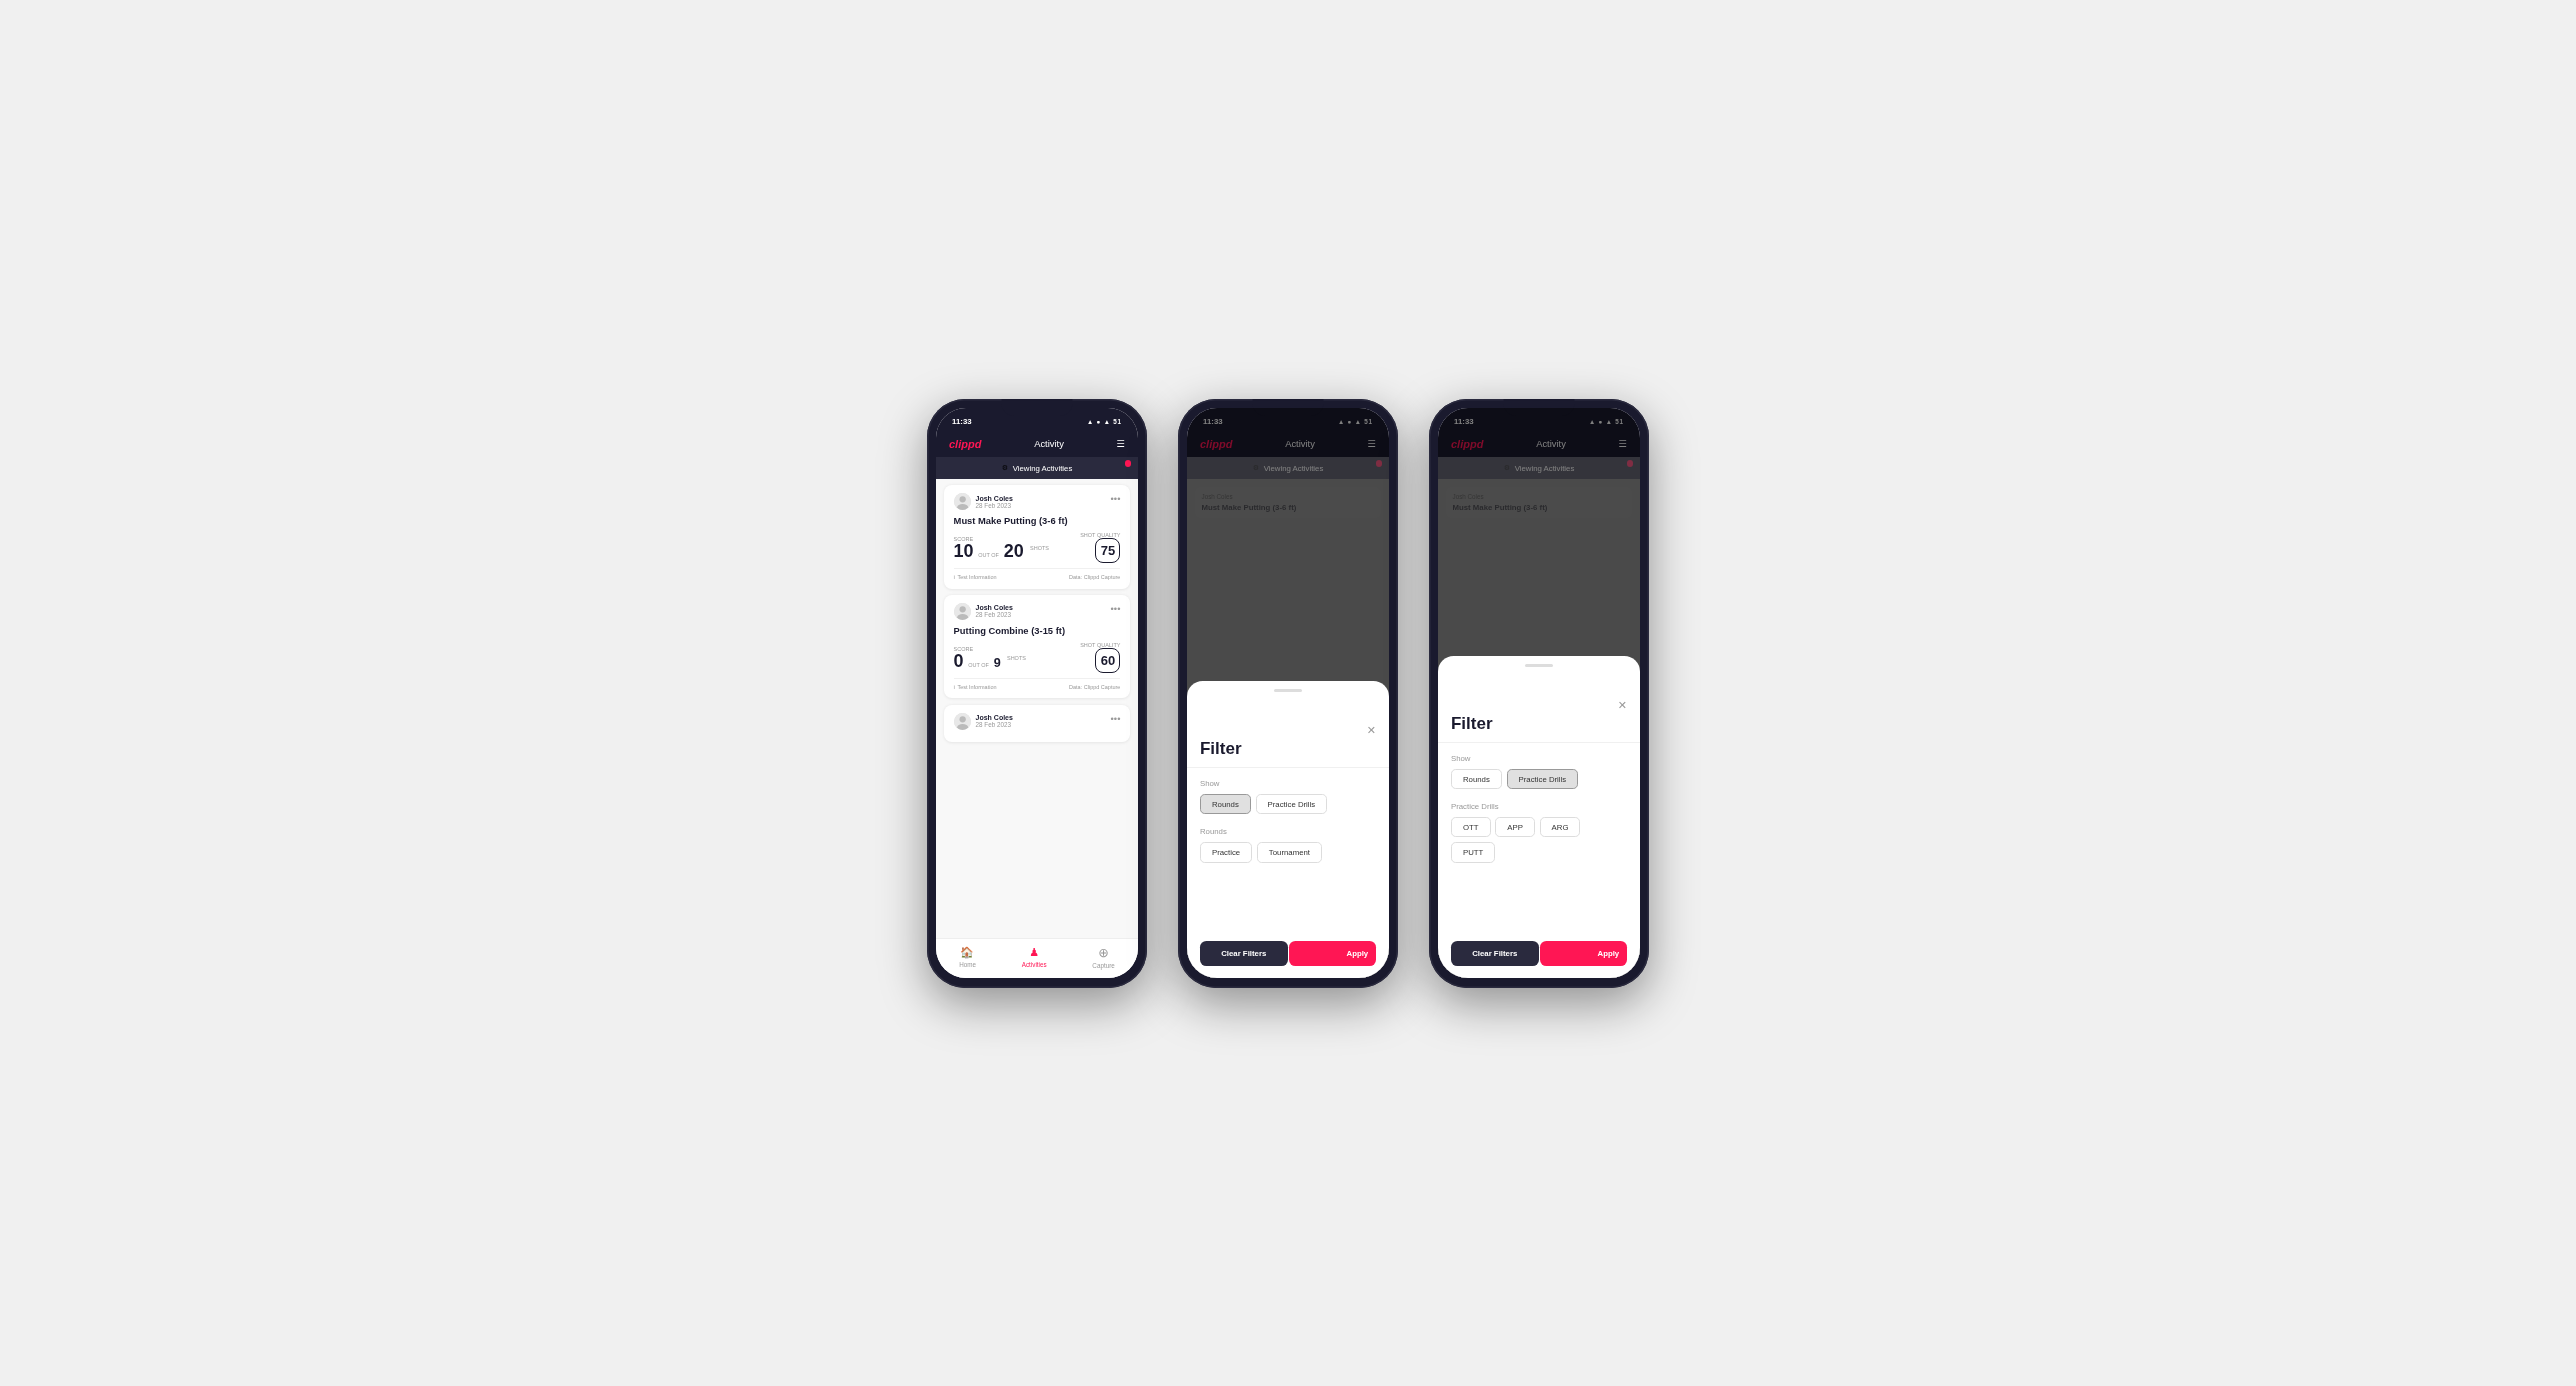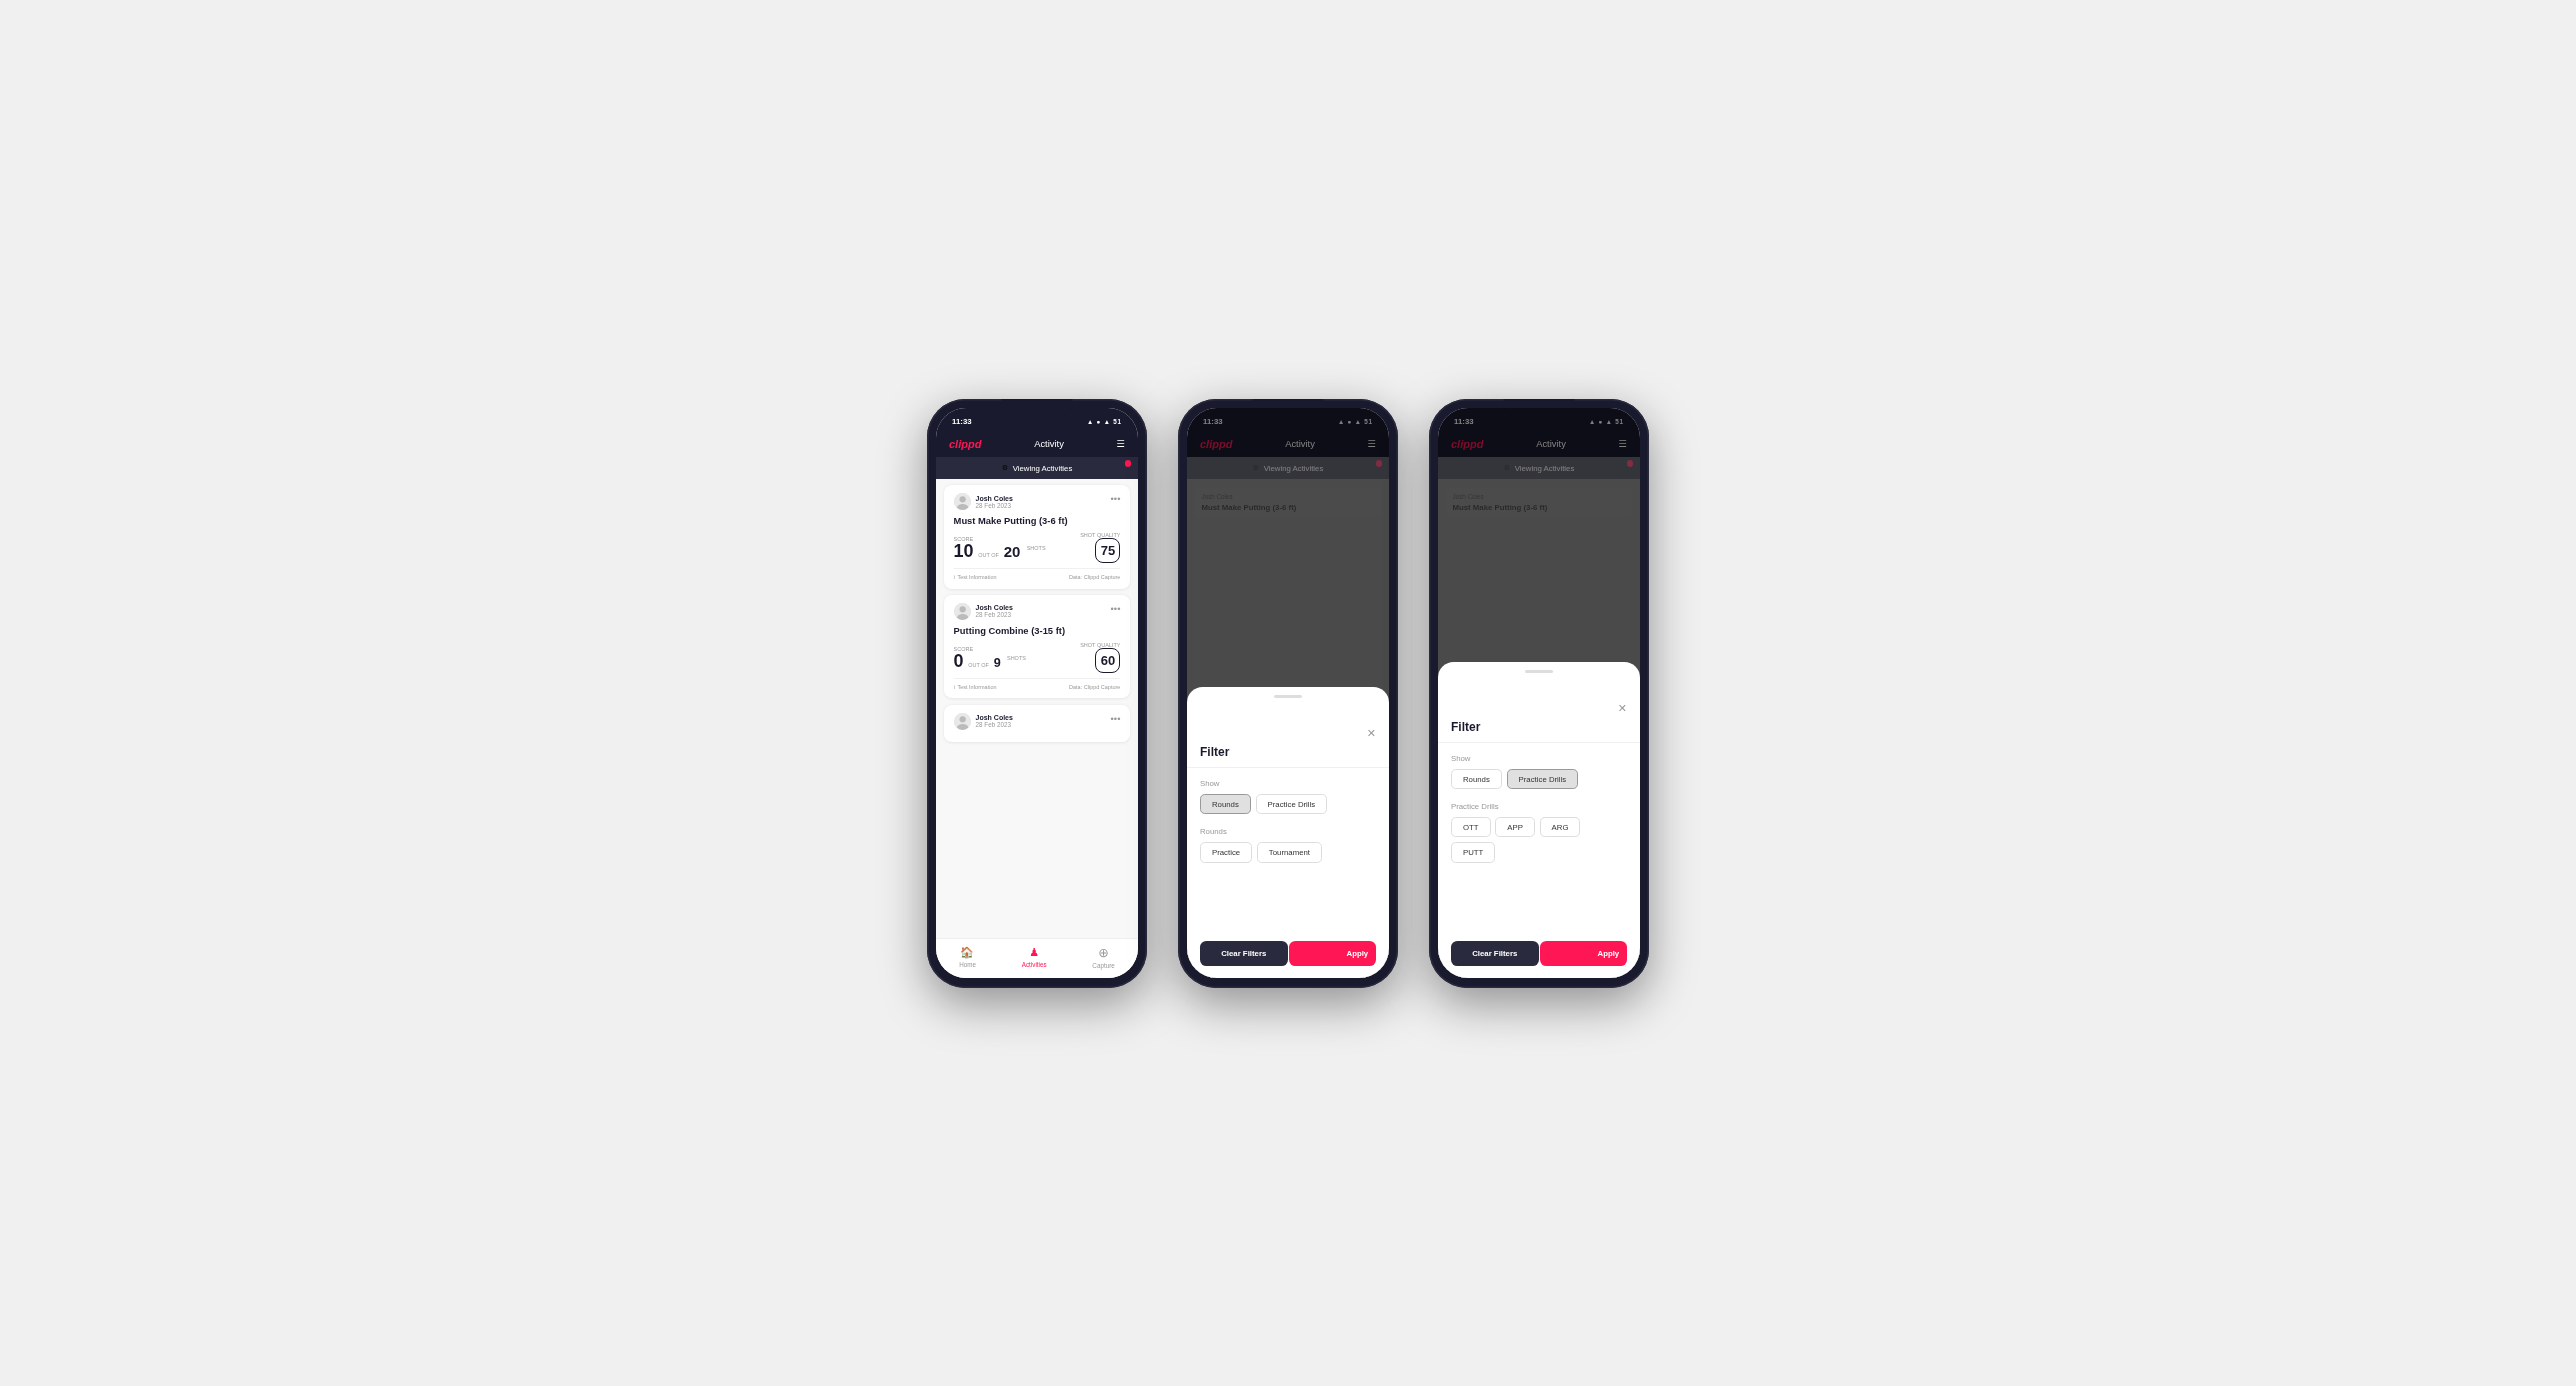--- a/index.html
+++ b/index.html
@@ -276,21 +276,21 @@
       margin: 7.8px auto 4.7px;
     }
     .filter-header {
       display: flex;
       justify-content: space-between;
       align-items: center;
       padding: 6.3px 12.6px 7.8px;
       border-bottom: 0.8px solid #f0f0f0;
     }
     .filter-title {
-      font-size: 12px;
+      font-size: 17px;
       font-weight: 700;
       color: #1a1a2e;
       margin-top: 36px;
     }
     .filter-close {
       color: #999;
       font-size: 11px;
       cursor: pointer;
     }
     .filter-body {
@@ -412,21 +412,21 @@
             </div>
             <span class="three-dots">•••</span>
           </div>
           <div class="card-title">Must Make Putting (3-6 ft)</div>
           <div class="card-stats">
             <div>
               <div class="stat-label">Score</div>
               <div style="display:flex; align-items:baseline; gap:3.1px;">
                 <span class="stat-value">10</span>
                 <span class="stat-out-of">OUT OF</span>
-                <span class="stat-value" style="font-size:15px">20</span>
+                <span class="stat-value" style="font-size:18px">20</span>
               </div>
             </div>
             <div style="flex:1">
               <div class="stat-label">Shots</div>
             </div>
             <div>
               <div class="stat-label">Shot Quality</div>
               <div class="shot-quality-badge">75</div>
             </div>
           </div>

